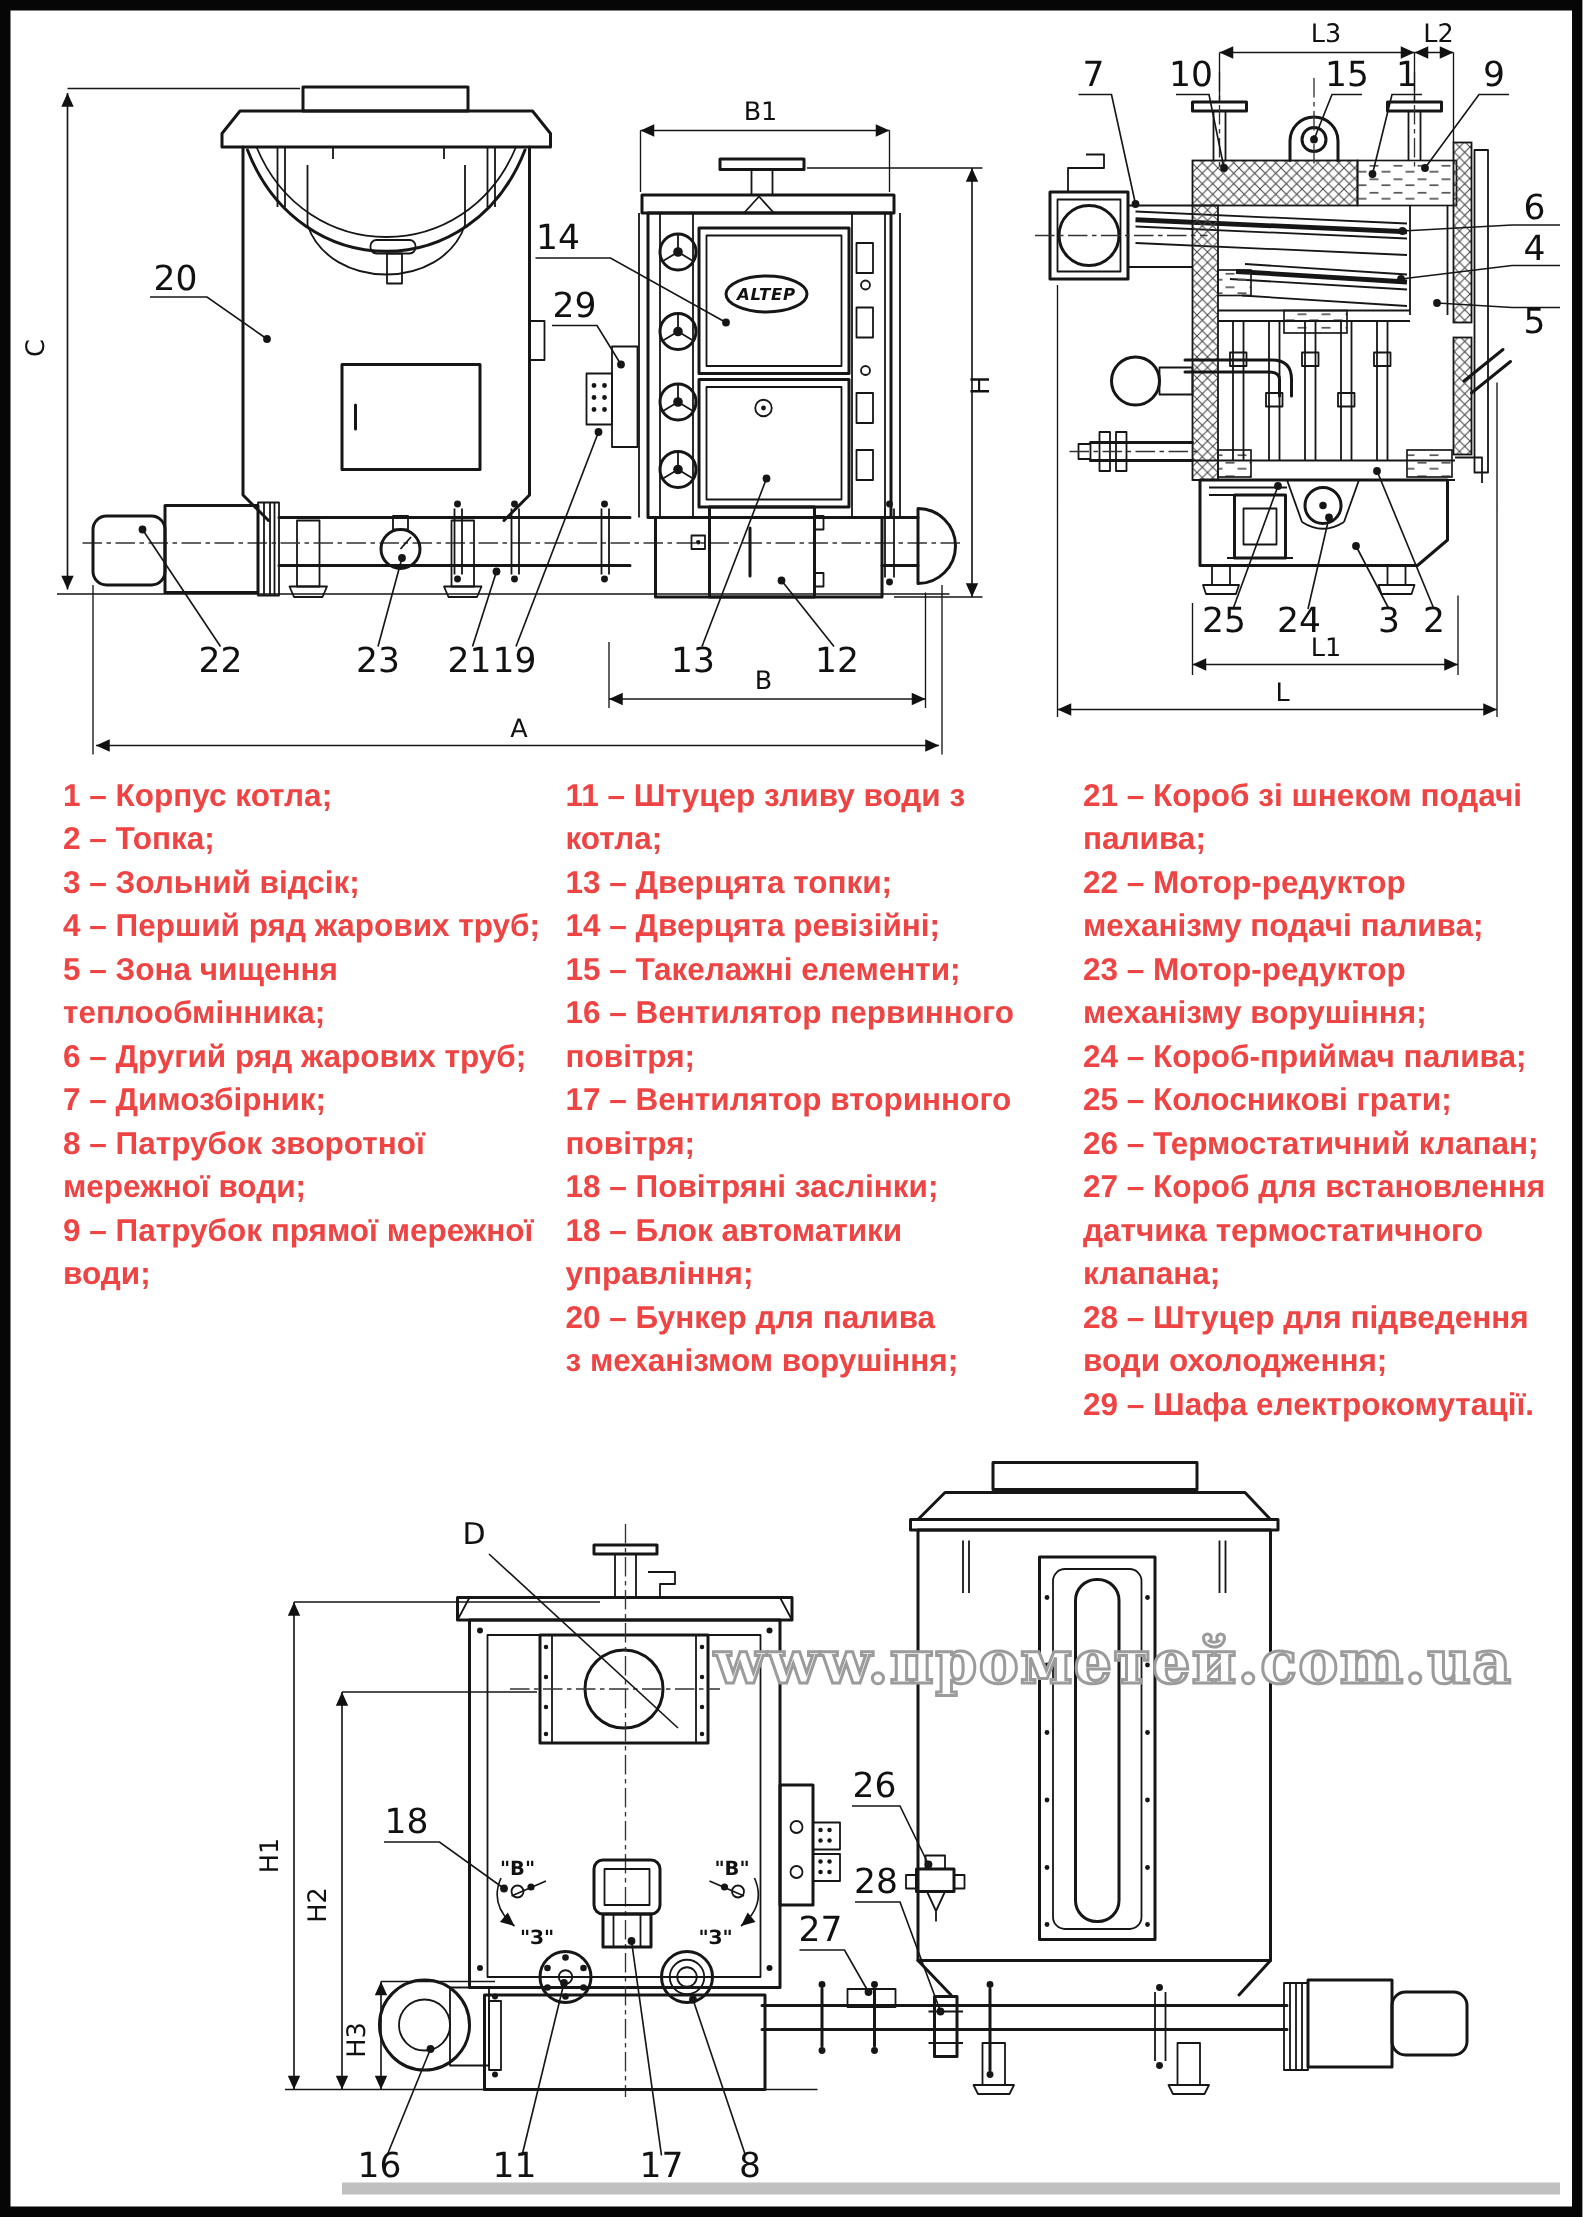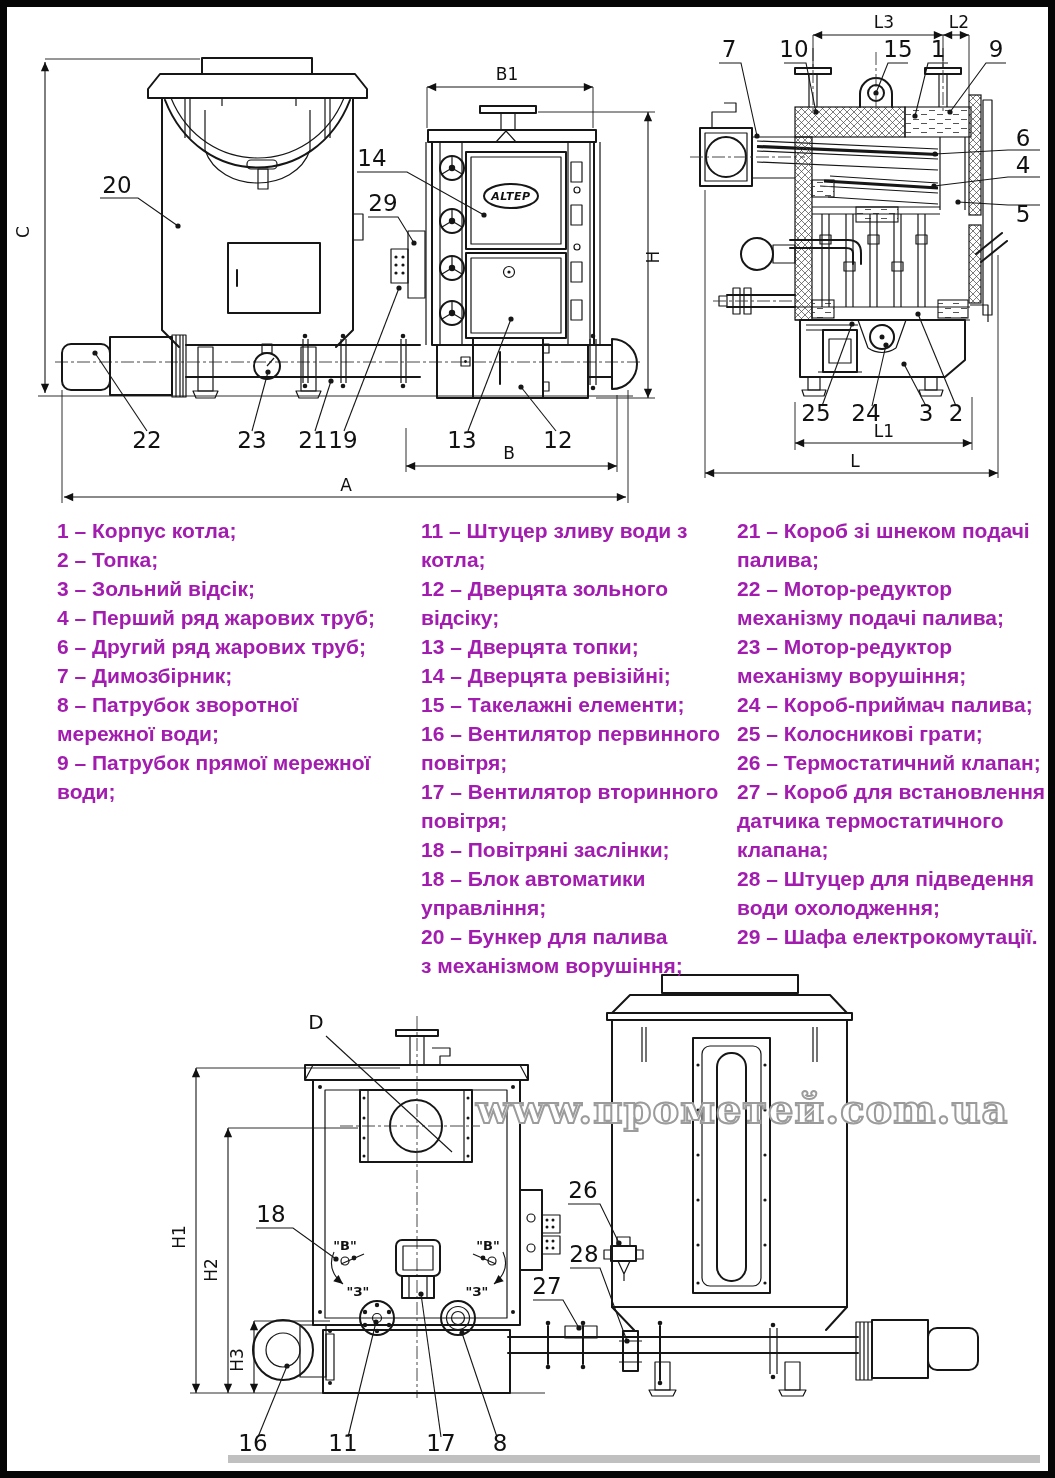--- a/index.html
+++ b/index.html
@@ -20,50 +20,50 @@
   .thk{stroke-width:3.2;}
   
   text{font-family:"DejaVu Sans",sans-serif;fill:#111;}
   .num{font-size:23px;text-anchor:middle;}
   .num2{font-size:20px;text-anchor:middle;}
   .dimt{font-size:17px;text-anchor:middle;}
   .sm{font-size:13px;font-weight:bold;text-anchor:middle;}
   .logo{font-size:11px;font-weight:bold;font-style:italic;text-anchor:middle;letter-spacing:.5px;}
   
   .lcol{position:absolute;top:516px;z-index:5;}
-  .li{font-weight:bold;font-size:21px;line-height:29px;color:#a21caf;white-space:pre-line;margin-left:15px;}
+  .li{font-weight:bold;font-size:21px;line-height:29px;color:#ef4444;white-space:pre-line;}
   
   .wm{position:absolute;left:476px;top:1085px;z-index:10;
       font-family:"DejaVu Serif",serif;font-weight:bold;font-size:40px;letter-spacing:1px;
       color:#ffffff;-webkit-text-stroke:2px #9b9b9b;text-shadow:0 0 1px #9b9b9b;text-align:center;}
   .ground{position:absolute;left:228px;top:1455px;width:812px;height:8px;background:#b5b5b5;opacity:.85;z-index:4;}
 </style>
 </head>
 <body>
 
 <div class="page">
   <div class="frame"></div>
 
   <div class="lcol" style="left:42px;width:345px">
     <div class="li">1 – Корпус котла;</div>
     <div class="li">2 – Топка;</div>
     <div class="li">3 – Зольний відсік;</div>
     <div class="li">4 – Перший ряд жарових труб;</div>
+    <div class="li">5 – Зона чищення
+теплообмінника;</div>
     <div class="li">6 – Другий ряд жарових труб;</div>
     <div class="li">7 – Димозбірник;</div>
     <div class="li">8 – Патрубок зворотної
 мережної води;</div>
     <div class="li">9 – Патрубок прямої мережної
 води;</div>
   </div>
-  <div class="lcol" style="left:406px;width:330px">
+  <div class="lcol" style="left:377px;width:330px">
     <div class="li">11 – Штуцер зливу води з
 котла;</div>
-    <div class="li">12 – Дверцята зольного
-відсіку;</div>
     <div class="li">13 – Дверцята топки;</div>
     <div class="li">14 – Дверцята ревізійні;</div>
     <div class="li">15 – Такелажні елементи;</div>
     <div class="li">16 – Вентилятор первинного
 повітря;</div>
     <div class="li">17 – Вентилятор вторинного
 повітря;</div>
     <div class="li">18 – Повітряні заслінки;</div>
     <div class="li">18 – Блок автоматики
 управління;</div>

